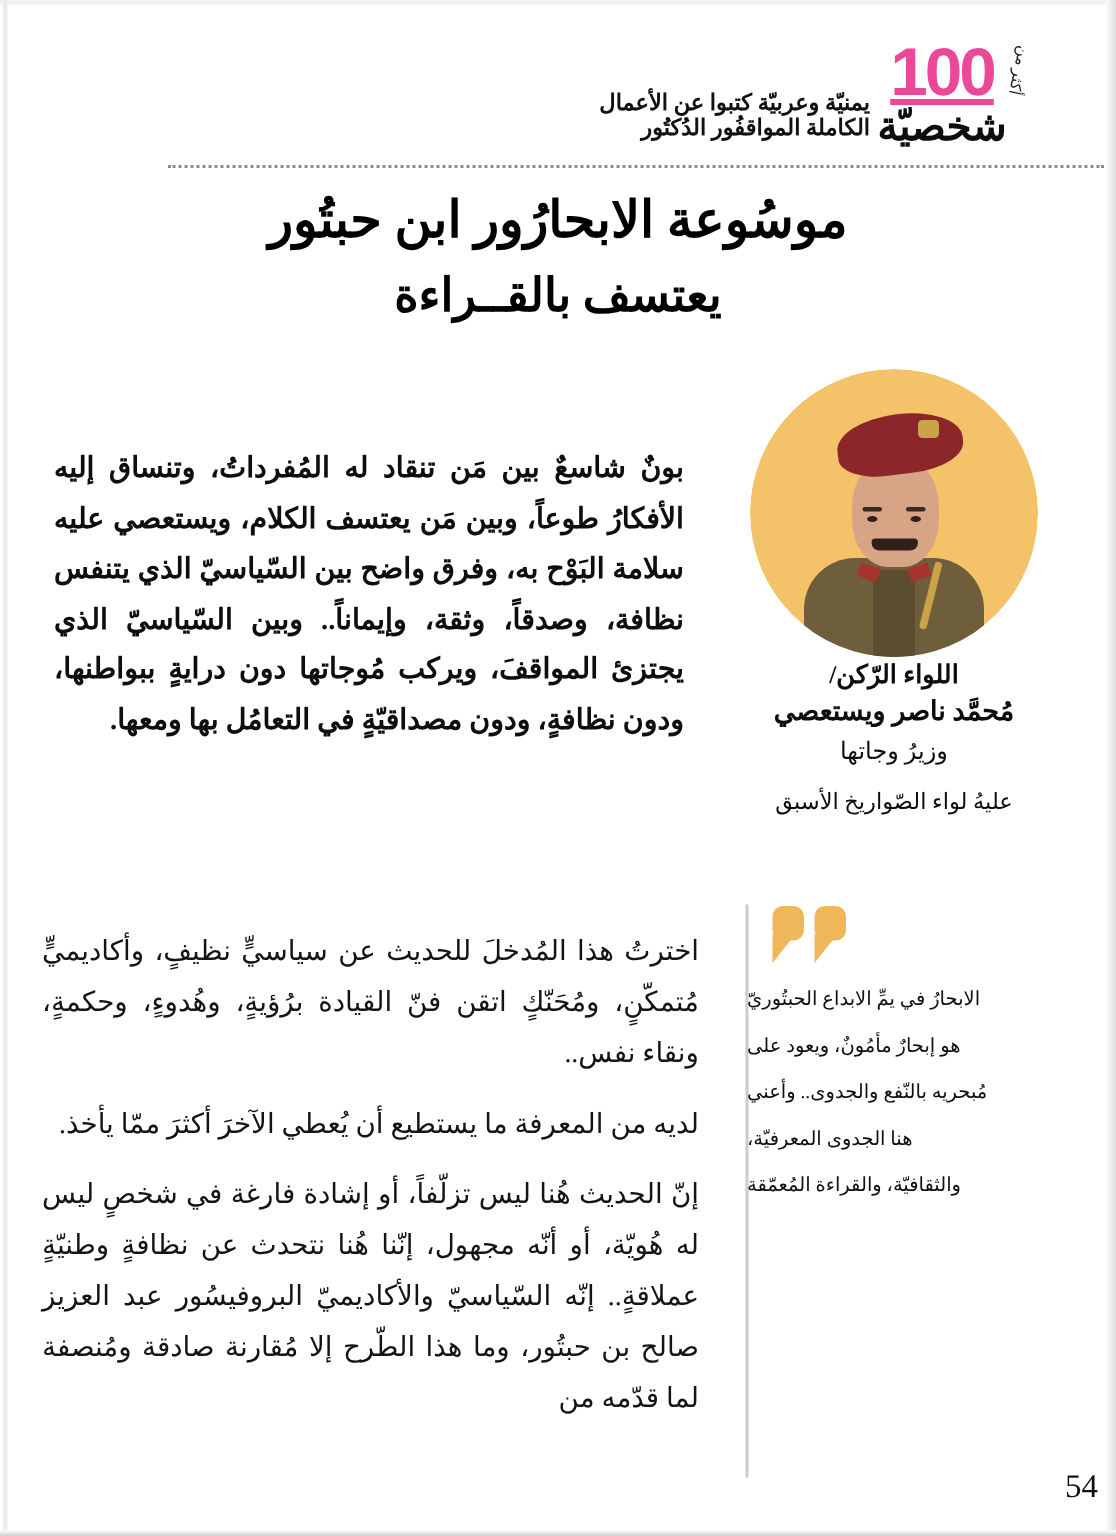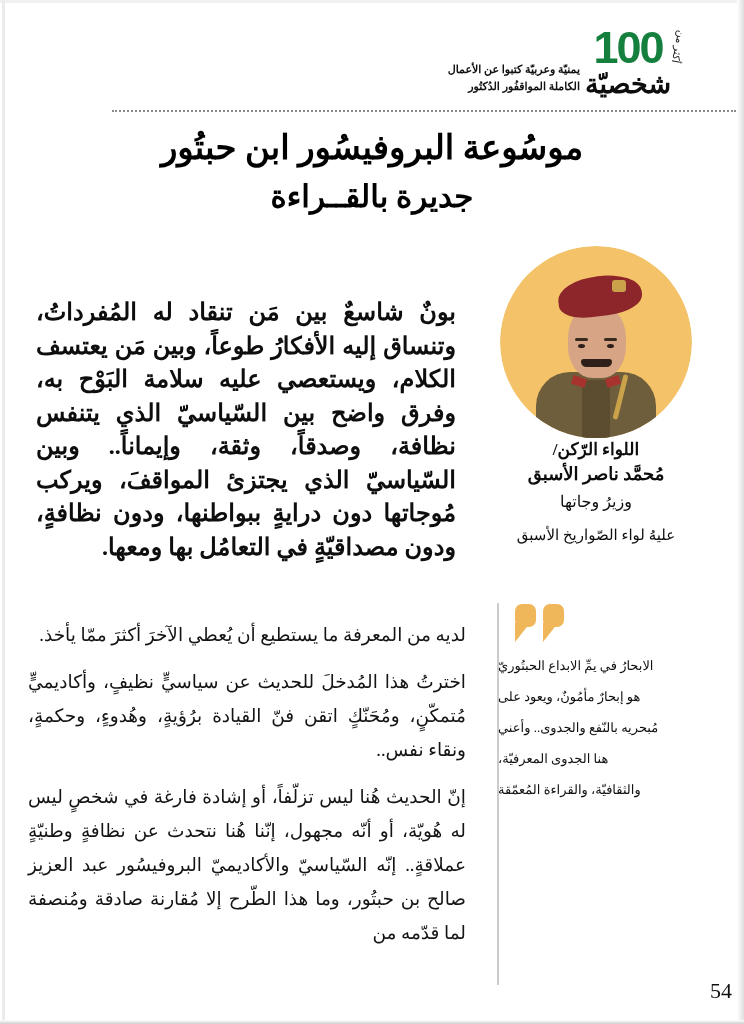--- a/index.html
+++ b/index.html
@@ -8,39 +8,39 @@
     font-family:"Liberation Serif","DejaVu Serif",serif;color:#1a1a1a;
   }
   
   .edge-top{position:absolute;top:0;left:0;width:100%;height:3px;background:#f1f1f1;}
   .edge-left{position:absolute;top:0;left:2px;width:3px;height:100%;background:#ebebeb;}
   .edge-right{position:absolute;top:0;right:0;width:7px;height:100%;background:linear-gradient(to right,#ffffff,#dedede);}
   .edge-bottom{position:absolute;bottom:0;left:0;width:100%;height:4px;background:linear-gradient(to bottom,#ffffff,#cfcfcf);}
 
   
   .tagline{position:absolute;top:61px;left:388px;width:192px;direction:rtl;text-align:right;
-    font-size:11px;font-weight:700;line-height:17px;color:#111;
+    font-size:15px;font-weight:700;line-height:17px;color:#111;
     font-family:"Liberation Serif","DejaVu Serif",serif;}
   .logo{position:absolute;top:24px;left:584px;width:88px;text-align:center;}
   .logo-number{font-family:"Liberation Sans","DejaVu Sans",sans-serif;font-weight:900;
     font-size:45px;line-height:48px;color:#e30613;letter-spacing:-2px;}
   .logo-word{direction:rtl;font-size:27px;font-weight:700;color:#0d0d0d;line-height:28px;margin-top:-2px;}
   .logo-rotated{position:absolute;top:30px;left:672px;font-size:10.5px;color:#222;direction:rtl;
     writing-mode:vertical-rl;transform:rotate(12deg);letter-spacing:1px;}
   .dotted-rule{position:absolute;top:110px;left:112px;width:624px;border-top:2px dotted #8a8a8a;height:0;}
 
   
   .title{position:absolute;top:122px;left:30px;width:684px;text-align:center;direction:rtl;
     font-weight:700;color:#000;}
   .title-line1{font-size:34px;line-height:52px;}
   .title-line2{font-size:31px;line-height:46px;}
 
   
   .intro{position:absolute;top:296px;left:36px;width:420px;direction:rtl;text-align:justify;
-    font-size:24px;font-weight:700;line-height:33.5px;color:#0e0e0e;}
+    font-size:19px;font-weight:700;line-height:33.5px;color:#0e0e0e;}
 
   
   .photo{position:absolute;top:246px;left:500px;width:192px;height:192px;border-radius:50%;
     overflow:hidden;}
   .photo .bg{position:absolute;inset:0;border-radius:50%;}
   .torso{position:absolute;bottom:-12px;left:36px;width:120px;height:78px;background:#6f5e3c;
     border-radius:34px 34px 0 0;}
   .torso-shade{position:absolute;bottom:-12px;left:82px;width:28px;height:70px;background:#5c4d30;}
   .collar-l,.collar-r{position:absolute;width:14px;height:9px;background:#a8322c;}
   .collar-l{bottom:52px;left:72px;transform:rotate(18deg);}
@@ -94,29 +94,29 @@
   <div class="edge-top"></div>
   <div class="edge-left"></div>
   <div class="edge-right"></div>
   <div class="edge-bottom"></div>
 
   <div class="tagline">
     <div>يمنيّة وعربيّة كتبوا عن الأعمال</div>
     <div>الكاملة المواقفُور الدُكتُور</div>
   </div>
   <div class="logo">
-    <div class="logo-number" style="color: #15803d;">100</div>
+    <div class="logo-number" style="color: #ec4899; text-decoration: underline;">100</div>
     <div class="logo-word">شخصيّة</div>
   </div>
   <div class="logo-rotated">أكثر من</div>
   <div class="dotted-rule"></div>
 
   <div class="title">
-    <div class="title-line1">موسُوعة البروفيسُور ابن حبتُور</div>
-    <div class="title-line2">جديرة بالقــراءة</div>
+    <div class="title-line1">موسُوعة الابحارُور ابن حبتُور</div>
+    <div class="title-line2">يعتسف بالقــراءة</div>
   </div>
 
   <div class="intro">بونٌ شاسعٌ بين مَن تنقاد له المُفرداتُ، وتنساق إليه الأفكارُ طوعاً، وبين مَن يعتسف الكلام، ويستعصي عليه سلامة البَوْح به، وفرق واضح بين السّياسيّ الذي يتنفس نظافة، وصدقاً، وثقة، وإيماناً.. وبين السّياسيّ الذي يجتزئ المواقفَ، ويركب مُوجاتها دون درايةٍ ببواطنها، ودون نظافةٍ، ودون مصداقيّةٍ في التعامُل بها ومعها.</div>
 
   <div class="photo">
     <div class="bg" style="background: rgb(244, 194, 104);"></div>
     <div class="torso"></div>
     <div class="torso-shade"></div>
     <div class="braid"></div>
     <div class="neck"></div>
@@ -127,28 +127,28 @@
     <div class="beret-badge"></div>
     <div class="brow-l"></div>
     <div class="brow-r"></div>
     <div class="eye-l"></div>
     <div class="eye-r"></div>
     <div class="mustache"></div>
   </div>
 
   <div class="caption">
     <div class="cap-rank">اللواء الرّكن/</div>
-    <div class="cap-name">مُحمَّد ناصر الأسبق</div>
+    <div class="cap-name">مُحمَّد ناصر ويستعصي</div>
     <div class="cap-role1">وزيرُ وجاتها</div>
     <div class="cap-role2">عليهُ لواء الصّواريخ الأسبق</div>
   </div>
 
   <div class="bodytext">
+    <p>اخترتُ هذا المُدخلَ للحديث عن سياسيٍّ نظيفٍ، وأكاديميٍّ مُتمكّنٍ، ومُحَنّكٍ اتقن فنّ القيادة برُؤيةٍ، وهُدوءٍ، وحكمةٍ، ونقاء نفس..</p>
     <p>لديه من المعرفة ما يستطيع أن يُعطي الآخرَ أكثرَ ممّا يأخذ.</p>
-    <p>اخترتُ هذا المُدخلَ للحديث عن سياسيٍّ نظيفٍ، وأكاديميٍّ مُتمكّنٍ، ومُحَنّكٍ اتقن فنّ القيادة برُؤيةٍ، وهُدوءٍ، وحكمةٍ، ونقاء نفس..</p>
     <p>إنّ الحديث هُنا ليس تزلّفاً، أو إشادة فارغة في شخصٍ ليس له هُويّة، أو أنّه مجهول، إنّنا هُنا نتحدث عن نظافةٍ وطنيّةٍ عملاقةٍ.. إنّه السّياسيّ والأكاديميّ البروفيسُور عبد العزيز صالح بن حبتُور، وما هذا الطّرح إلا مُقارنة صادقة ومُنصفة لما قدّمه من</p>
   </div>
 
   <div class="quote-line"></div>
   <div class="quote-icon">
     <div class="qmark">
       <div class="head" style="background: rgb(240, 182, 90);"></div>
         <div class="tail" style="border-top-color: rgb(240, 182, 90);"></div>
     </div>
     <div class="qmark">

